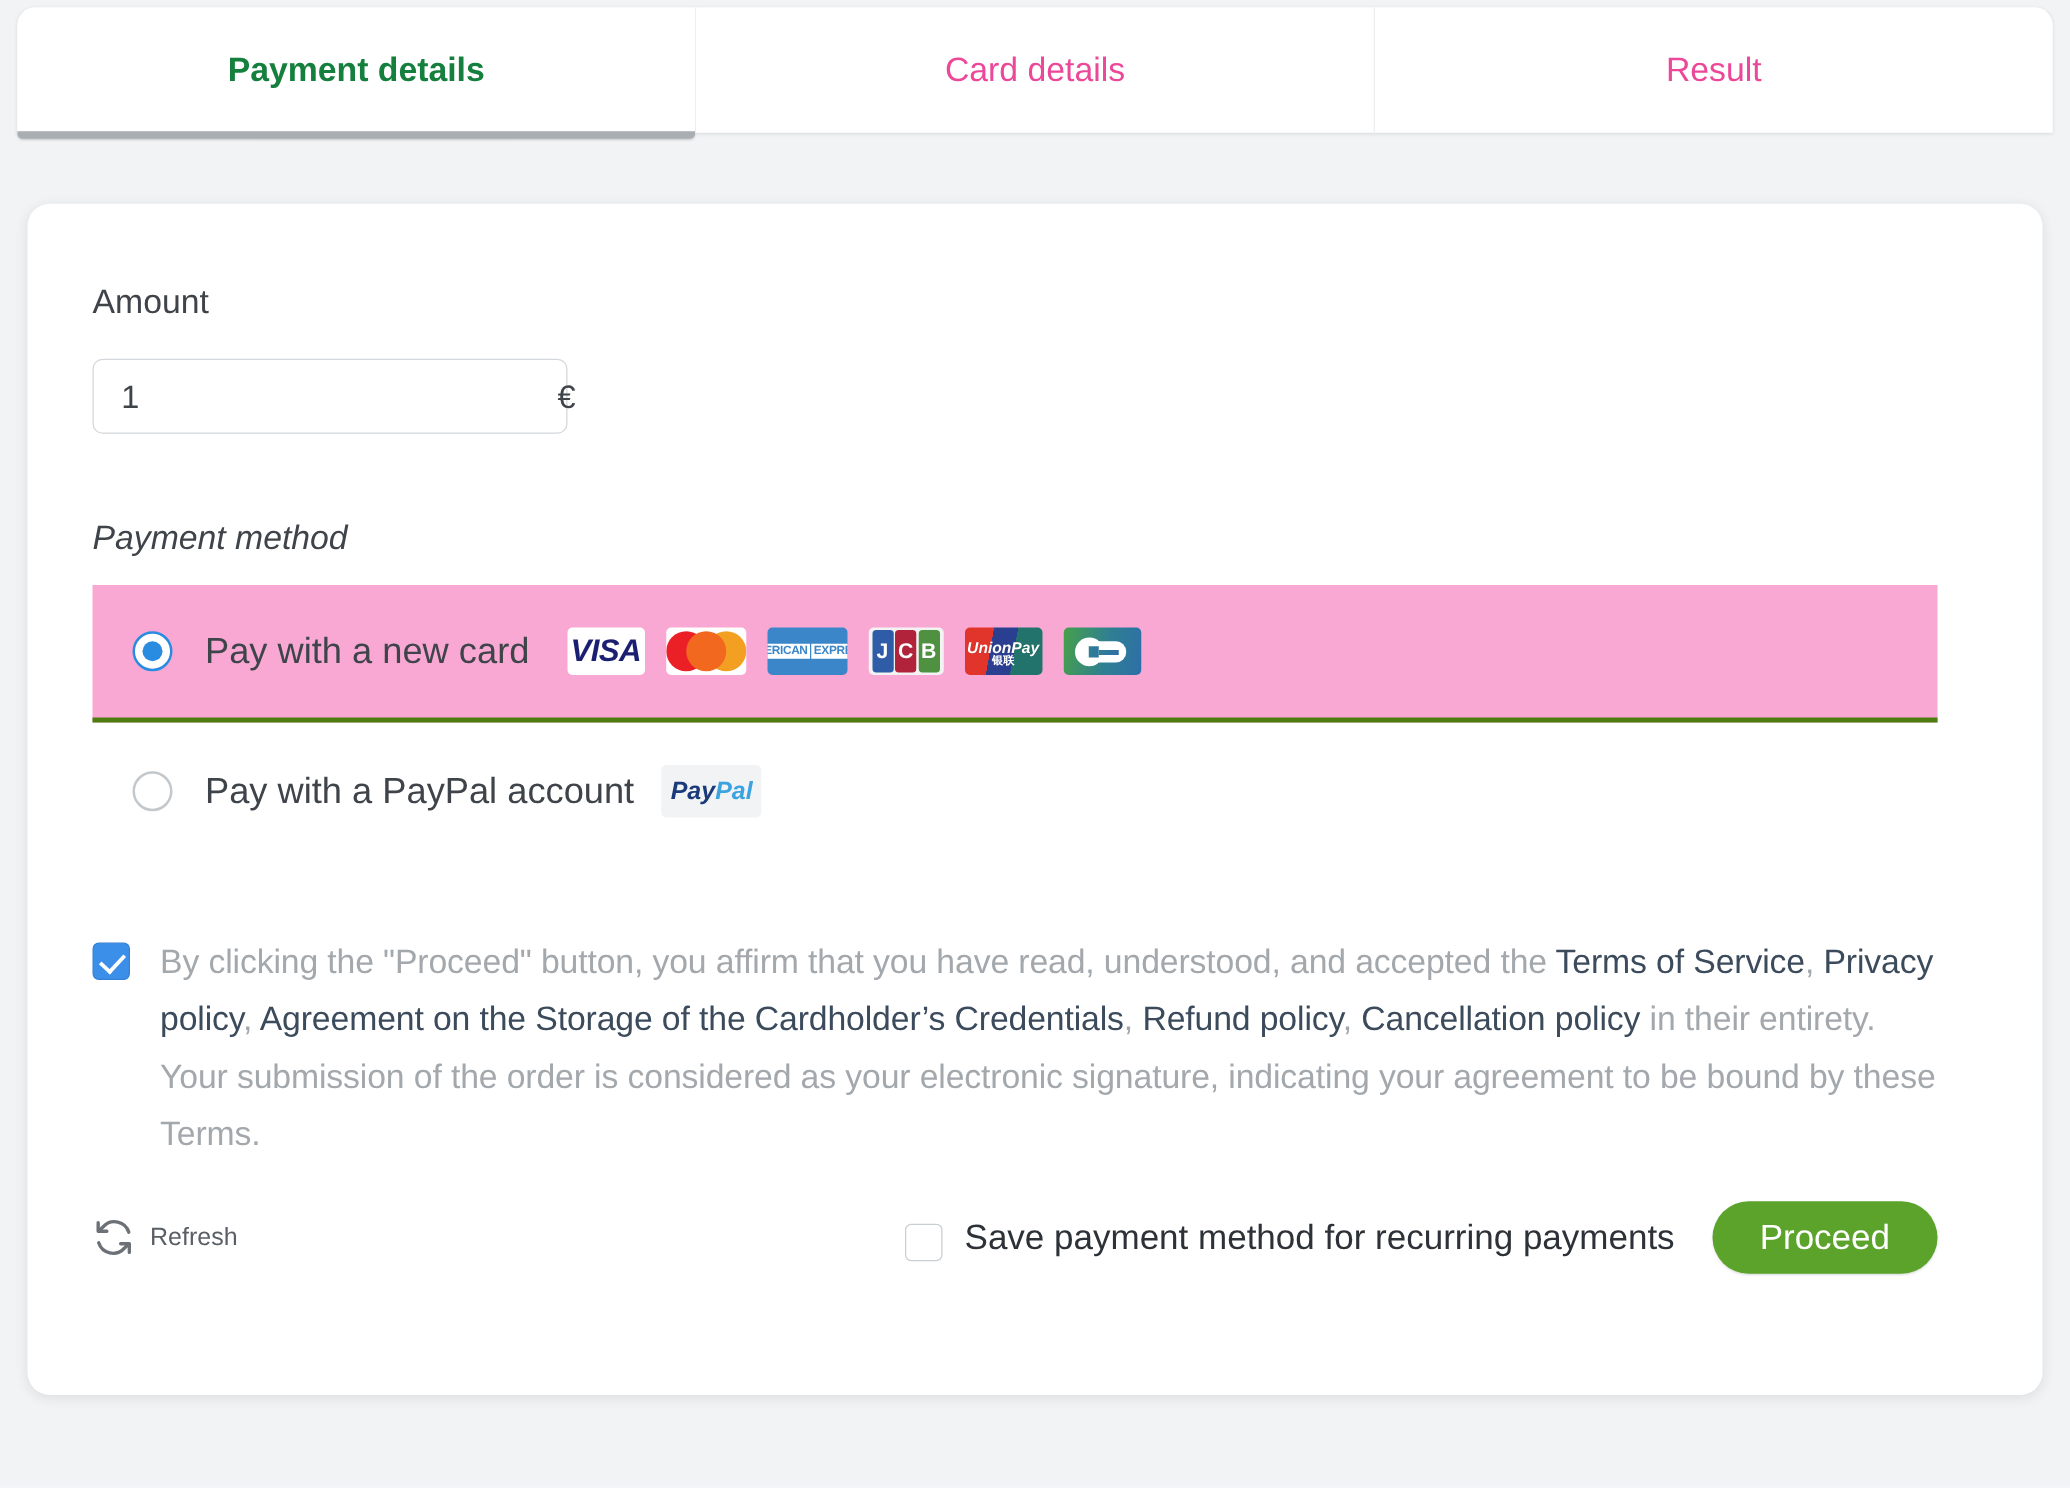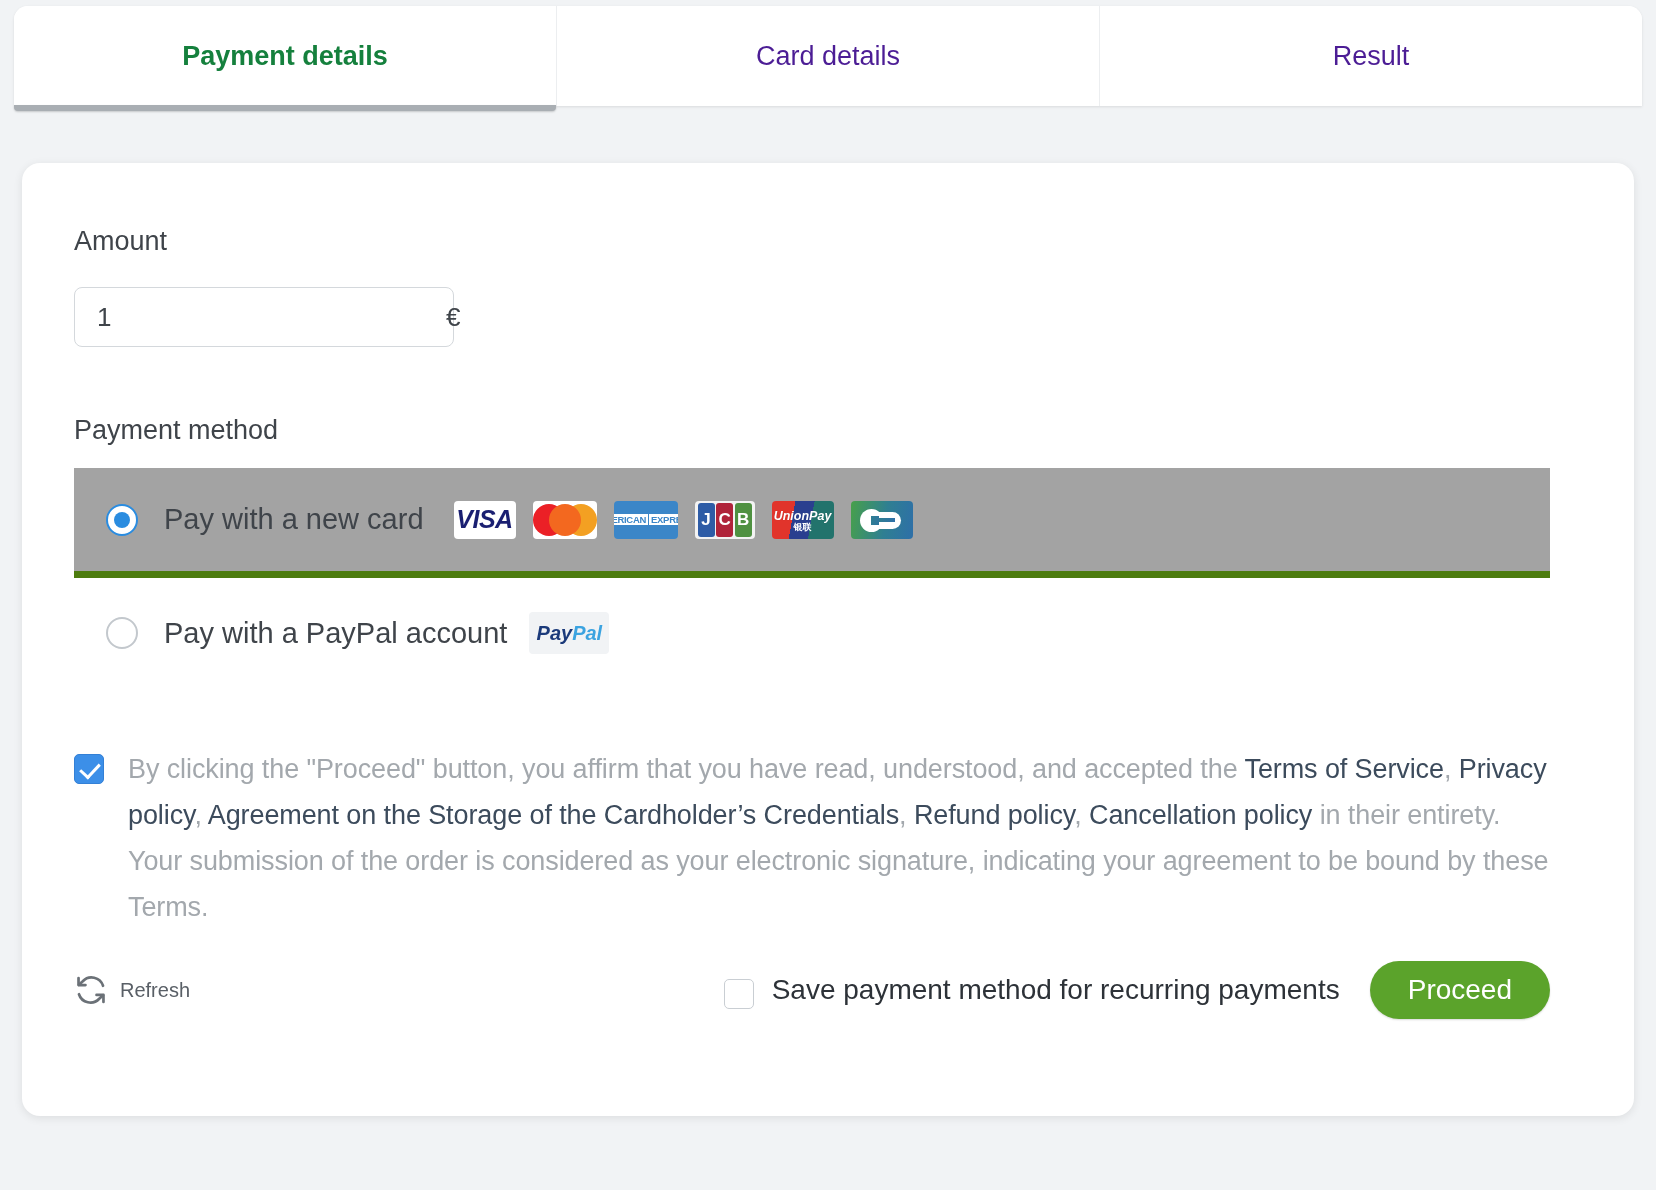--- a/index.html
+++ b/index.html
@@ -28,21 +28,21 @@
     box-shadow: 0 1px 3px rgba(0,0,0,0.10);
     overflow: visible;
   }
   .tab {
     flex: 1 1 0;
     display: flex;
     align-items: center;
     justify-content: center;
     position: relative;
     font-size: 27px;
-    color: #4c1d95;
+    color: #ec4899;
     background: #ffffff;
     border-right: 1px solid #eceef0;
     cursor: pointer;
     user-select: none;
   }
   .tab:first-child { border-radius: 14px 0 0 0; }
   .tab:last-child { border-right: none; border-radius: 0 14px 0 0; text-align: right; }
   .tab.active {
     color: #15803d;
     font-weight: bold;
@@ -67,21 +67,21 @@
     border-radius: 18px;
     box-shadow: 0 2px 10px rgba(0,0,0,0.09);
   }
 
   .field-label {
     position: absolute;
     font-size: 27px;
     color: #3f444a;
   }
   #amount-label { left: 52px; top: 63px; }
-  #method-label { left: 52px; top: 252px; }
+  #method-label { left: 52px; top: 252px; font-style: italic; }
 
   .amount-input-wrap {
     position: absolute;
     left: 52px; top: 124px;
     width: 380px; height: 60px;
     border: 1.5px solid #d4d8dc;
     border-radius: 8px;
     background: #ffffff;
     display: flex;
     align-items: center;
@@ -110,22 +110,22 @@
     width: 1476px;
   }
   .method-row {
     display: flex;
     align-items: center;
     height: 110px;
     padding-left: 32px;
     cursor: pointer;
   }
   .method-row.selected {
-    background: #a3a3a3;
-    border-bottom: 7px solid #4d7c0f;
+    background: #f9a8d4;
+    border-bottom: 4px solid #4d7c0f;
   }
   .radio {
     width: 32px; height: 32px;
     border-radius: 50%;
     border: 2px solid #c3c8cd;
     background: #fff;
     flex: 0 0 auto;
     position: relative;
   }
   .radio.checked {

